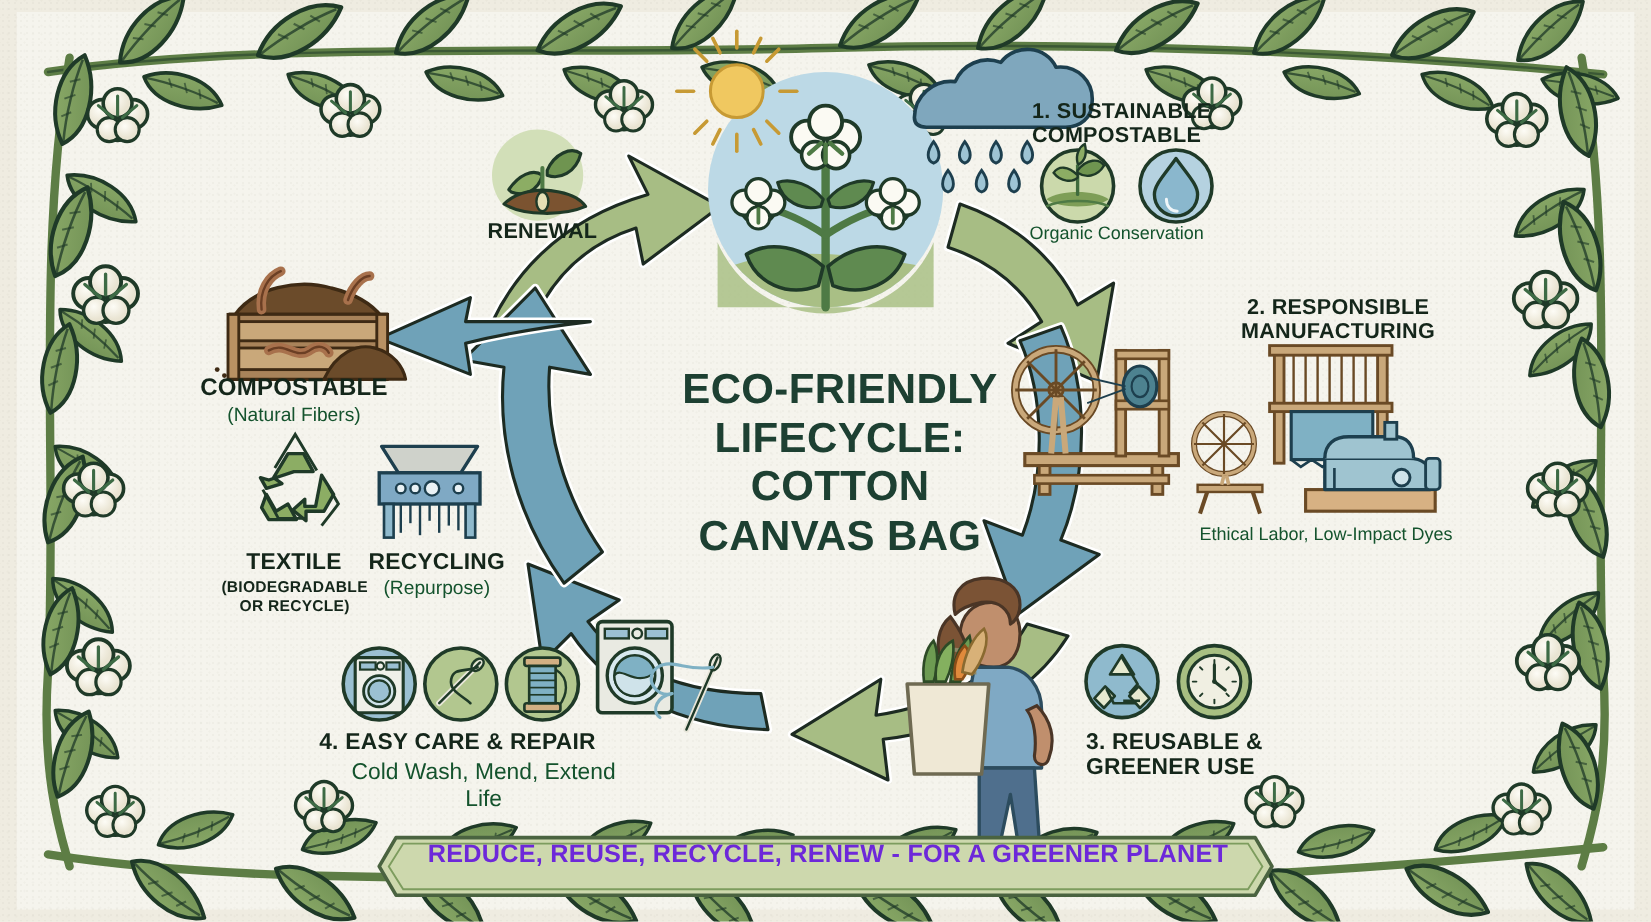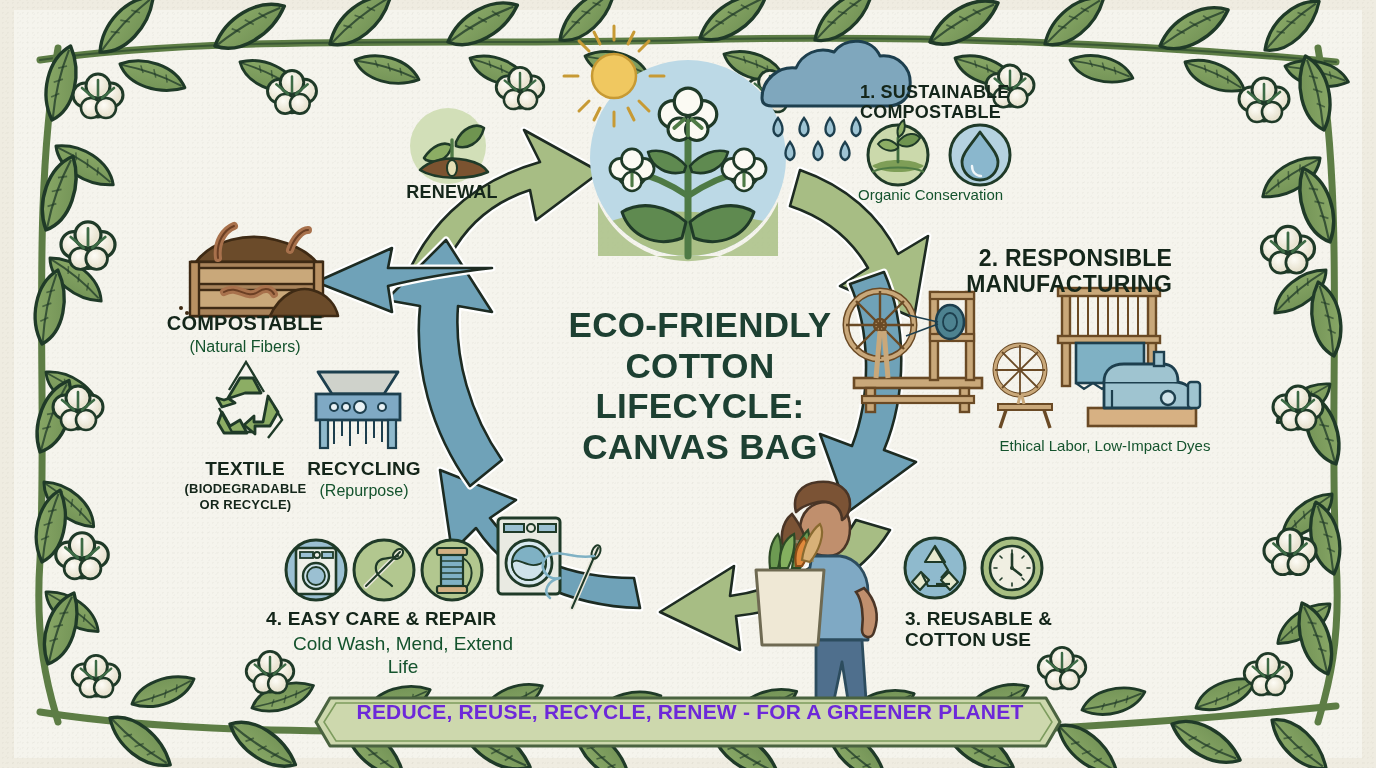--- a/index.html
+++ b/index.html
@@ -36,21 +36,21 @@
 
   #title{
     left:545px;top:305px;width:310px;text-align:center;
     font-size:35px;font-weight:bold;line-height:1.16;
     color:#1d4032;letter-spacing:.3px;
   }
 
   #lbl-renewal{left:372px;top:182px;width:160px;text-align:center;font-size:18px;}
   #lbl-cultivation{left:860px;top:82px;width:200px;text-align:left;font-size:18px;}
   #cap-cultivation{left:858px;top:186px;width:230px;font-size:15px;}
-  #lbl-manufacturing{left:952px;top:246px;width:220px;text-align:right;font-size:23px;}
+  #lbl-manufacturing{left:1005px;top:246px;width:220px;text-align:center;font-size:18px;}
   #cap-manufacturing{left:975px;top:437px;width:260px;text-align:center;font-size:15px;}
   #lbl-reuse{left:905px;top:608px;width:200px;text-align:left;font-size:19px;}
   #lbl-care{left:266px;top:608px;width:250px;font-size:19px;}
   #cap-care{left:278px;top:633px;width:250px;text-align:center;font-size:19px;}
   #lbl-compost{left:160px;top:312px;width:170px;text-align:center;font-size:20px;}
   #cap-compost{left:160px;top:337px;width:170px;text-align:center;font-size:16px;}
   #lbl-textile{left:185px;top:458px;width:120px;text-align:center;font-size:19px;}
   #cap-textile{left:178px;top:481px;width:135px;text-align:center;font-size:13px;line-height:1.25;font-weight:bold;}
   #lbl-recycling{left:300px;top:458px;width:128px;text-align:center;font-size:19px;}
   #cap-recycling{left:300px;top:481px;width:128px;text-align:center;font-size:16px;}
@@ -564,42 +564,42 @@
     </g>
   </svg>
 
   <svg class="layer" viewBox="0 0 1376 768">
     <path d="M330,698 L1046,698 L1060,722 L1046,746 L330,746 L316,722 Z" fill="#cdd8ad" stroke="#4a6340" stroke-width="3" stroke-linejoin="round"></path>
     <path d="M336,703 L1040,703 L1052,722 L1040,741 L336,741 L324,722 Z" fill="none" stroke="#7d9c5e" stroke-width="1.6"></path>
   </svg>
 
   <div id="title" class="txt">
     <div>ECO-FRIENDLY</div>
+    <div>LIFECYCLE:</div>
     <div>COTTON</div>
-    <div>LIFECYCLE:</div>
     <div>CANVAS BAG</div>
   </div>
 
   <div id="lbl-renewal" class="txt head">RENEWAL</div>
 
   <div id="lbl-cultivation" class="txt head">
     <div>1. SUSTAINABLE</div>
     <div>COMPOSTABLE</div>
   </div>
   <div id="cap-cultivation" class="txt sub">Organic Conservation</div>
 
   <div id="lbl-manufacturing" class="txt head">
     <div>2. RESPONSIBLE</div>
     <div>MANUFACTURING</div>
   </div>
   <div id="cap-manufacturing" class="txt sub">Ethical Labor, Low-Impact Dyes</div>
 
   <div id="lbl-reuse" class="txt head">
     <div>3. REUSABLE &amp;</div>
-    <div>COTTON USE</div>
+    <div>GREENER USE</div>
   </div>
 
   <div id="lbl-care" class="txt head">4. EASY CARE &amp; REPAIR</div>
   <div id="cap-care" class="txt sub">Cold Wash, Mend, Extend Life</div>
 
   <div id="lbl-compost" class="txt head">COMPOSTABLE</div>
   <div id="cap-compost" class="txt sub">(Natural Fibers)</div>
 
   <div id="lbl-textile" class="txt head">TEXTILE</div>
   <div id="cap-textile" class="txt head">

